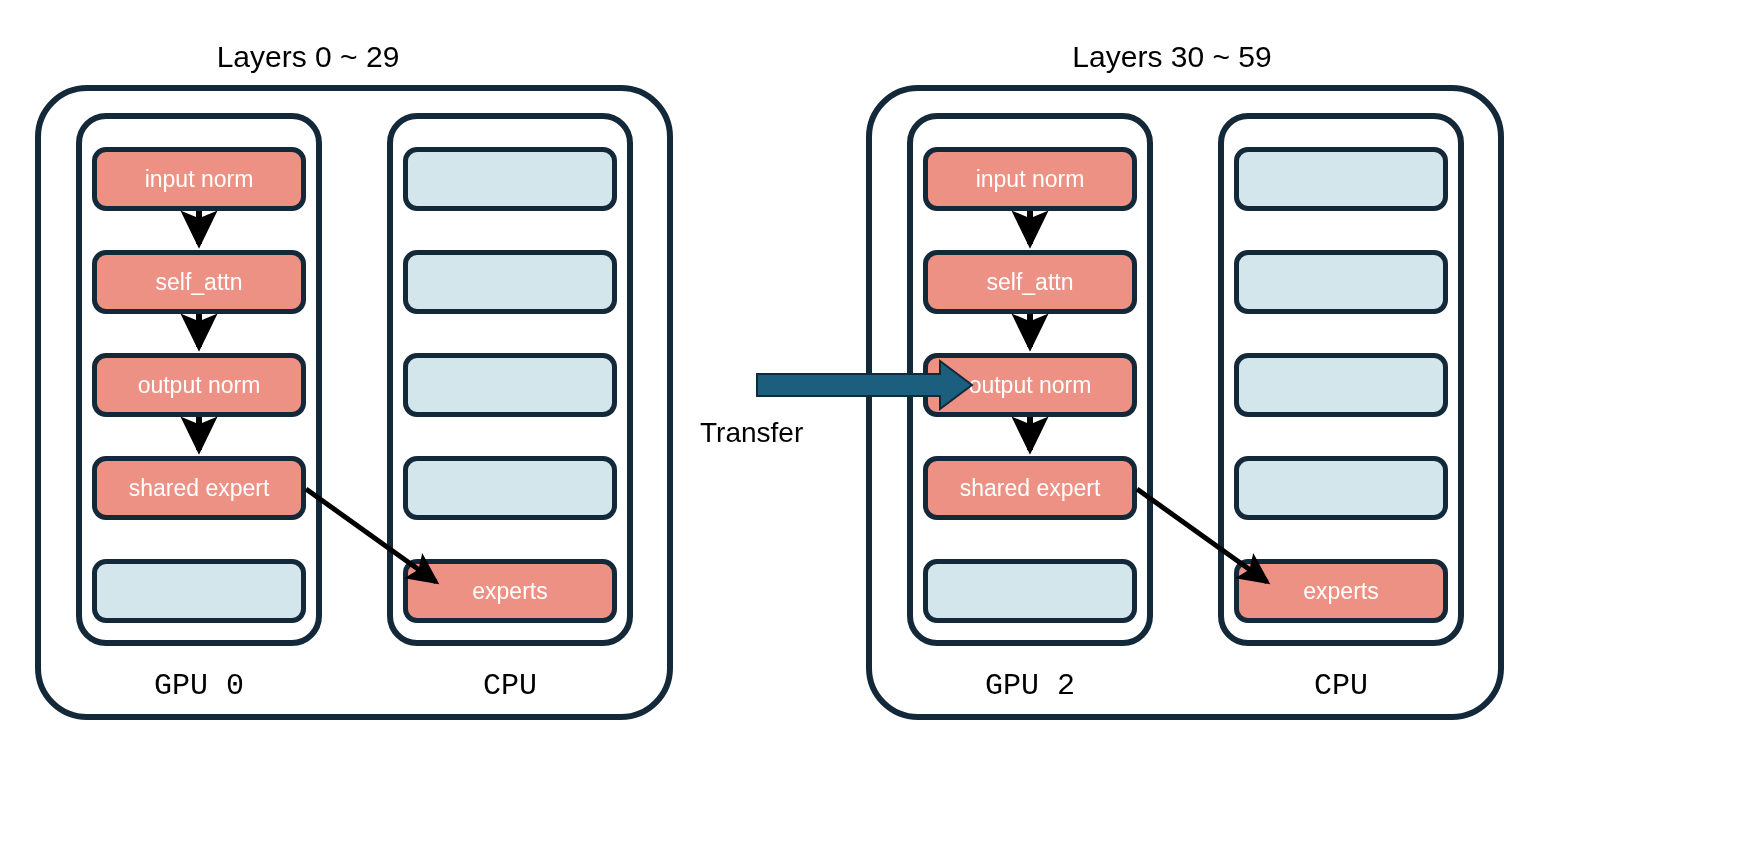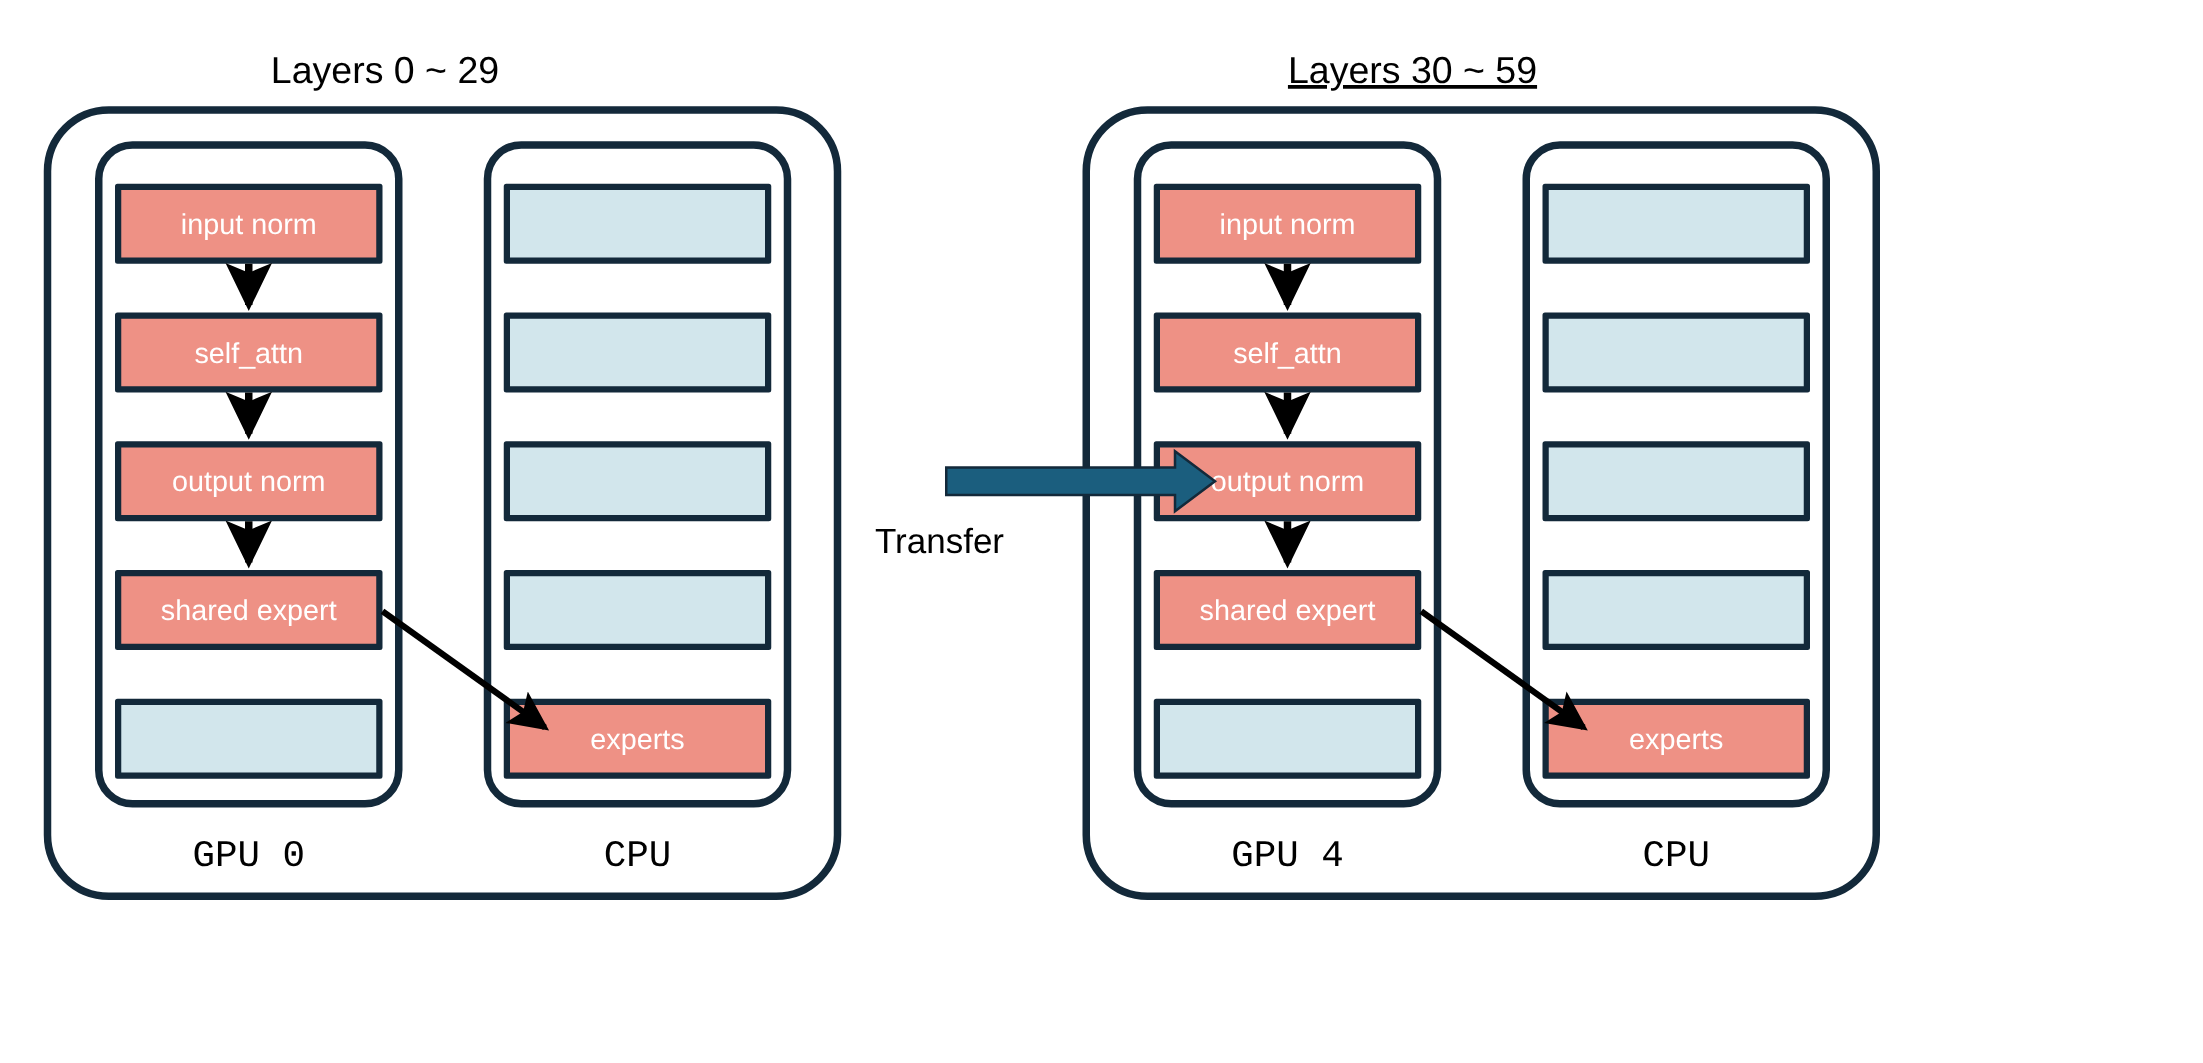--- a/index.html
+++ b/index.html
@@ -47,21 +47,21 @@
     border: 6px solid #13293A;
     border-radius: 30px;
     background: #ffffff;
   }
 
   
   .block {
     position: absolute;
     box-sizing: border-box;
     border: 5px solid #13293A;
-    border-radius: 2px;
+    border-radius: 14px;
     display: flex;
     align-items: center;
     justify-content: center;
     font-size: 23px;
     color: #ffffff;
     white-space: nowrap;
   }
   .block.salmon { background: #EE9185; }
   .block.blue   { background: #D2E6EC; }
 
@@ -93,21 +93,21 @@
     pointer-events: none;
   }
 </style>
 </head>
 <body>
 
 <div id="stage">
 
   <div class="group-title" style="left:208px; top:40px; width:200px;">Layers 0 ~ 29</div>
 
-  <div class="group-title" style="left:1020px; top:40px; width:220px;text-decoration:underline;">Layers 30 ~ 59</div>
+  <div class="group-title" style="left:1062px; top:40px; width:220px;">Layers 30 ~ 59</div>
 
   <div class="device" style="left:35px; top:85px; width:638px; height:635px;">
   </div>
 
   <div class="column" style="left:76px; top:113px; width:246px; height:533px;"></div>
 
   <div class="block salmon" style="left: 92px; top: 147px; width: 214px; height: 64px; background: rgb(238, 145, 133);">
     <span>input norm</span>
   </div>
   <div class="block salmon" style="left: 92px; top: 250px; width: 214px; height: 64px; background: rgb(238, 145, 133);">
@@ -175,21 +175,21 @@
   <div class="block blue" style="left: 1234px; top: 353px; width: 214px; height: 64px; background: rgb(210, 230, 236);">
     <span></span>
   </div>
   <div class="block blue" style="left: 1234px; top: 456px; width: 214px; height: 64px; background: rgb(210, 230, 236);">
     <span></span>
   </div>
   <div class="block salmon" style="left: 1234px; top: 559px; width: 214px; height: 64px; background: rgb(238, 145, 133);">
     <span>experts</span>
   </div>
 
-  <div class="device-label" style="left:930px; top:669px; width:200px;">GPU 4</div>
+  <div class="device-label" style="left:930px; top:669px; width:200px;">GPU 2</div>
   <div class="device-label" style="left:1241px; top:669px; width:200px;">CPU</div>
 
   <div class="transfer-caption" style="left:700px; top:400px; width:200px;margin-top:12px;">
     <div>Transfer</div>
   </div>
 
   <svg class="overlay" viewBox="0 0 1762 850">
     <defs>
       <marker id="arrowhead-dark" markerWidth="7" markerHeight="7" refX="5.6" refY="3.5" orient="auto" markerUnits="strokeWidth">
         <path d="M0,0.4 L6.4,3.5 L0,6.6 L1.3,3.5 Z" fill="#000000"></path>

